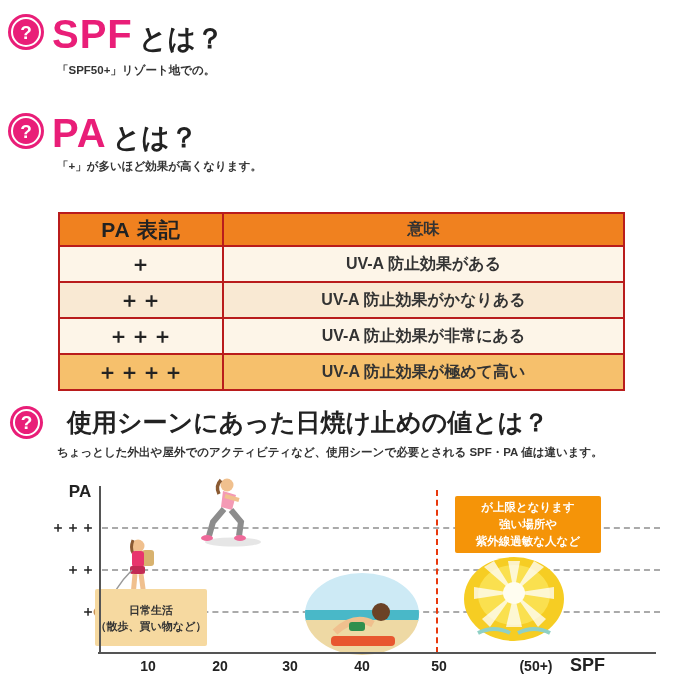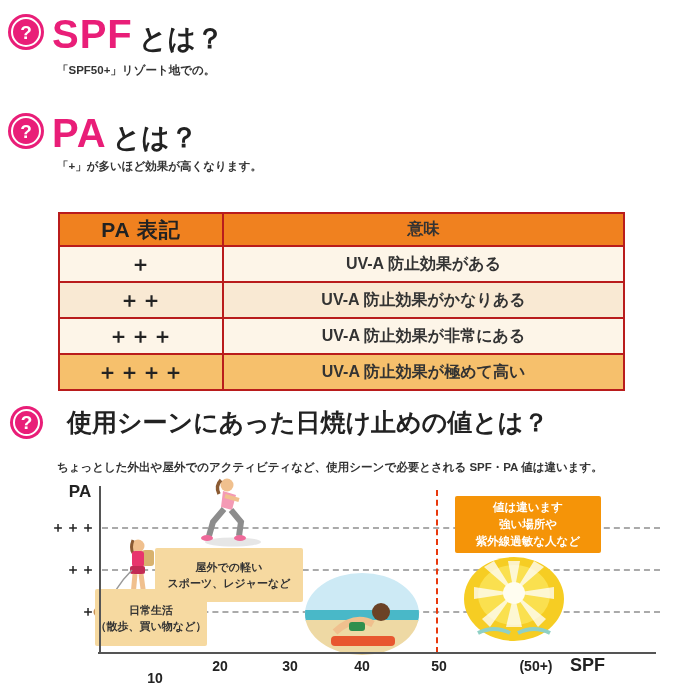--- a/index.html
+++ b/index.html
@@ -113,21 +113,21 @@
       </tr>
     </tbody>
   </table>
 
   <span class="q-icon" style="left:10px; top:406px; width:33px; height:33px;">
     <span class="q-char">?</span>
   </span>
   <div class="head-row" style="left:50px; top:407px;margin-left:17px;">
     <span class="big-title">使用シーンにあった日焼け止めの値とは？</span>
   </div>
-  <div class="desc" style="top:458px;text-align:right;">
+  <div class="desc" style="top:443px;text-align:right;">
     <div>ちょっとした外出や屋外でのアクティビティなど、使用シーンで必要とされる SPF・PA 値は違います。</div>
   </div>
 
   <div class="ylab">PA</div>
   <div class="gridline" style="top:527px;"></div>
   <div class="gridline" style="top:569px;"></div>
   <div class="gridline" style="top:611px;"></div>
   <div class="redline"></div>
 
   <div class="ytick" style="top:519px;">＋＋＋</div>
@@ -194,34 +194,30 @@
       <polygon points="50,36 74,70 82,62"></polygon>
     </g>
     <circle cx="50" cy="36" r="11" fill="#fffdf0"></circle>
     <path d="M14 76 Q30 68 46 76 M54 76 Q70 68 86 76" stroke="#8fd0c5" stroke-width="4" fill="none"></path>
   </svg>
 
   <div class="cbox tan b1">
     <div>日常生活</div>
     <div>（散歩、買い物など）</div>
   </div>
-  <div class="cbox tan b2">
-    <div>屋外での軽い</div>
-    <div>スポーツ、レジャーなど</div>
-  </div>
   <div class="cbox orange b4">
-    <div>値は違います</div>
+    <div>が上限となります</div>
     <div>強い場所や</div>
     <div>紫外線過敏な人など</div>
   </div>
 
   <div class="axis-y"></div>
   <div class="axis-x"></div>
 
-  <span class="xtick" style="left:155px;margin-top:12px;">10</span>
+  <span class="xtick" style="left:148px;">10</span>
   <span class="xtick" style="left:220px;">20</span>
   <span class="xtick" style="left:290px;">30</span>
   <span class="xtick" style="left:362px;">40</span>
   <span class="xtick" style="left:439px;">50</span>
   <span class="xtick" style="left:536px;">(50+)</span>
   <span class="xlab">SPF</span>
 
 </div>
 
 </body></html>

